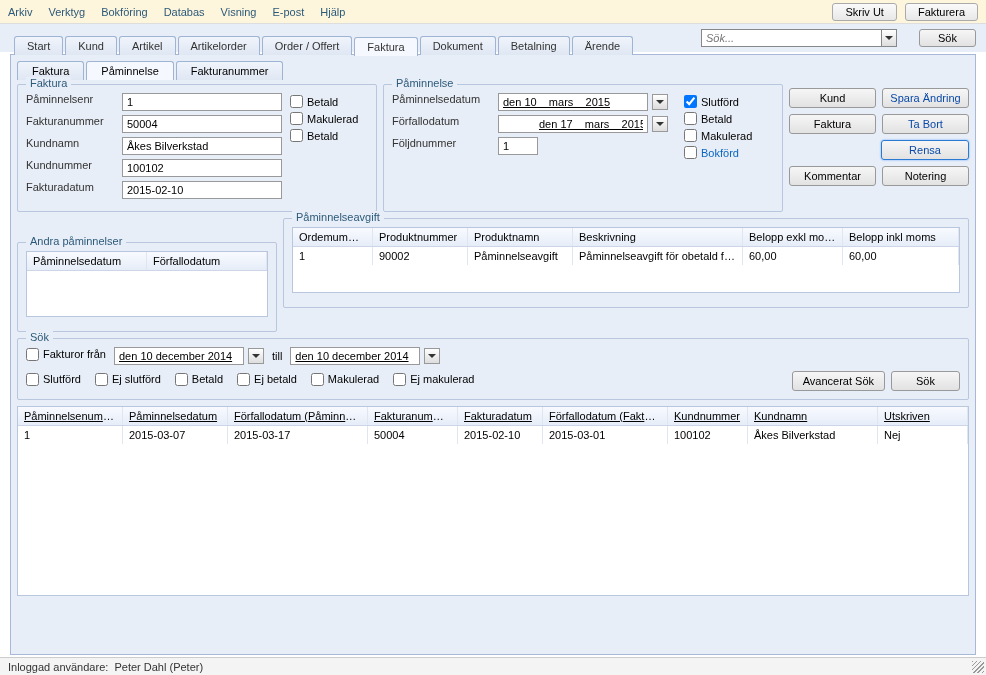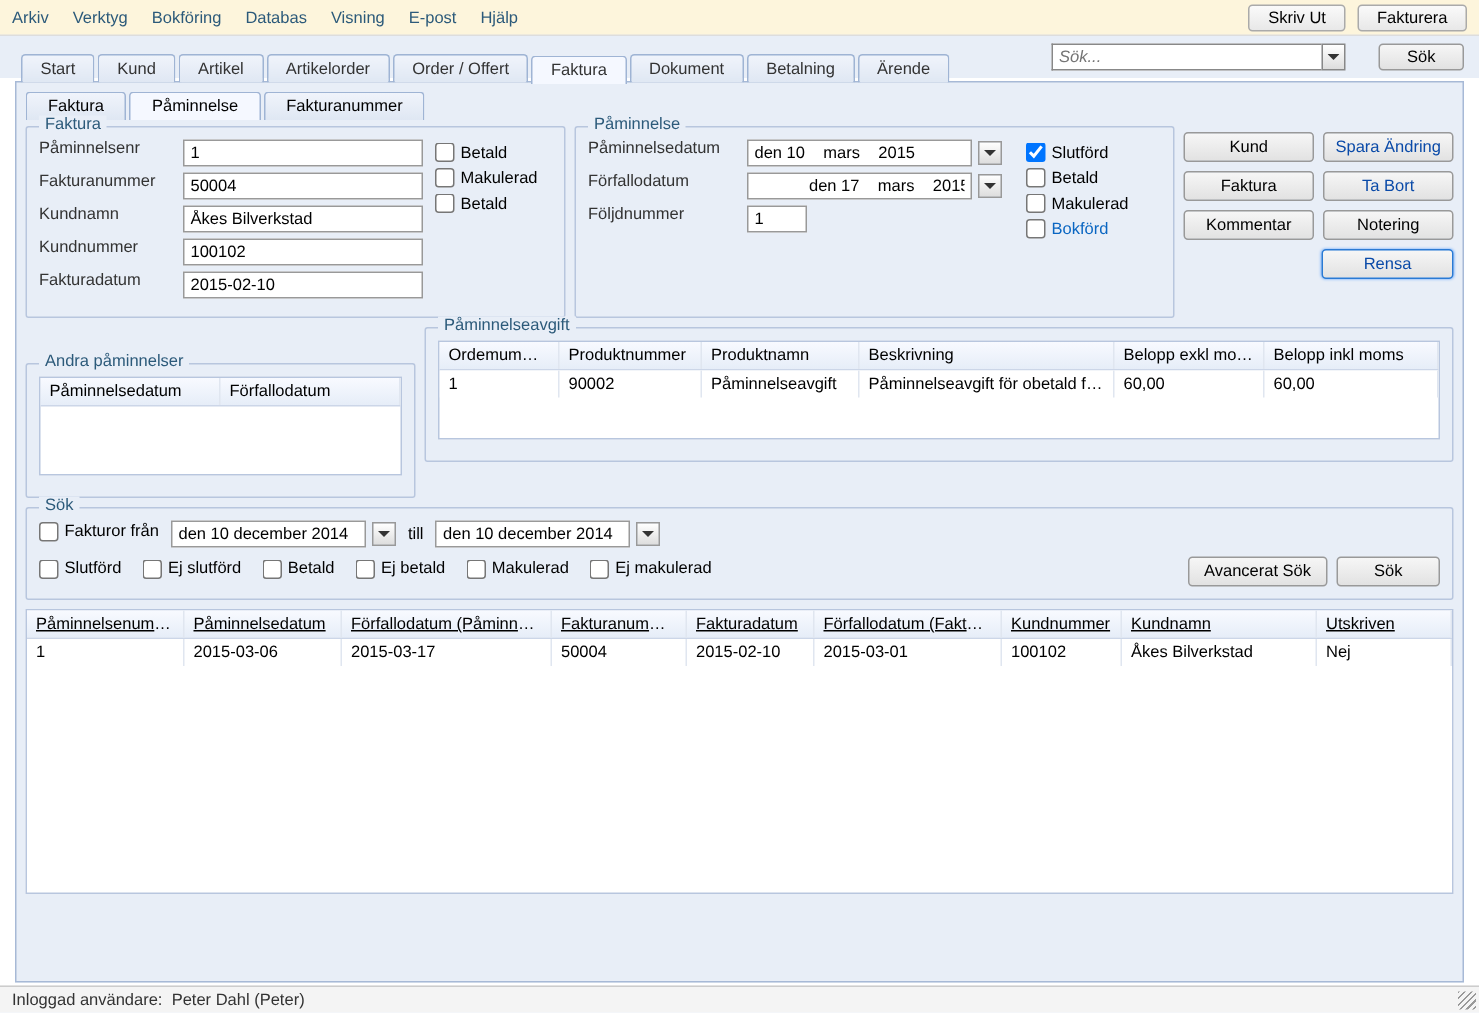--- a/index.html
+++ b/index.html
@@ -44,21 +44,21 @@
 
 .chk-row { display: flex; align-items: center; gap: 4px; margin-bottom: 4px; }
 .chk-row input[type=checkbox] { width: 13px; height: 13px; }
 
 .btn2 { background: linear-gradient(#f6f6f6,#e2e2e2); border: 1px solid #999; border-radius: 3px; padding: 3px 0; text-align: center; cursor: pointer; }
 .btn2.blue { color: #0a4aa8; }
 .btn2.hl { border: 1px solid #2a7ad4; box-shadow: 0 0 2px #5aa0ff; }
 .action-pair { display: flex; gap: 6px; }
 .action-pair .btn2 { flex: 1; }
 
-.date-ctrl { display:inline-flex; align-items:center; gap:4px; }
+.date-ctrl { display:inline-flex; align-items:center; gap:4px;text-decoration:underline; }
 .date-ctrl input { width: 130px; height:18px; border:1px solid #999; background:#fff; padding:0 4px;}
 .date-ctrl .dd { width:16px; height:16px; border:1px solid #999; background:linear-gradient(#fff,#ddd); display:flex; align-items:center; justify-content:center; cursor:pointer;}
 
 .mid-row { display: flex; gap: 6px; margin-top: 6px; }
 .mid-row .andra { width: 260px; height: 90px; margin-top: 24px; }
 .mid-row .avgift { flex: 1; height: 90px; }
 
 .table { background: #fff; border: 1px solid #b8c6de; width: 100%; overflow:hidden;}
 .table-header { display: flex; background: linear-gradient(#f8faff,#e6edf8); border-bottom: 1px solid #ccd6e8; }
 .th, .td { padding: 3px 6px; border-right: 1px solid #e0e6f0; overflow:hidden; text-overflow:ellipsis; white-space:nowrap; }
@@ -228,26 +228,26 @@
     <div class="actions">
       <div class="action-pair">
         <div class="btn2">Kund</div>
         <div class="btn2 blue">Spara Ändring</div>
       </div>
       <div class="action-pair">
         <div class="btn2">Faktura</div>
         <div class="btn2 blue">Ta Bort</div>
       </div>
       <div class="action-pair">
+        <div style="flex:1"></div>
+        <div class="btn2 blue hl" style="flex:1">Rensa</div>
+      </div>
+      <div class="action-pair">
         <div class="btn2">Kommentar</div>
         <div class="btn2">Notering</div>
-      </div>
-      <div class="action-pair">
-        <div style="flex:1"></div>
-        <div class="btn2 blue hl" style="flex:1">Rensa</div>
       </div>
     </div>
   </div>
 
   <div class="mid-row">
     <div class="group andra">
       <div class="group-title">Andra påminnelser</div>
       <div class="table" style="height:66px;">
         <div class="table-header">
           <div class="th" style="width:120px">Påminnelsedatum</div>
@@ -345,21 +345,21 @@
       <div class="th" style="width:90px">Fakturanummer</div>
       <div class="th" style="width:85px">Fakturadatum</div>
       <div class="th" style="width:125px">Förfallodatum (Faktura)</div>
       <div class="th" style="width:80px">Kundnummer</div>
       <div class="th" style="width:130px">Kundnamn</div>
       <div class="th" style="flex:1">Utskriven</div>
     </div>
     <div class="table-body">
       <div class="tr">
         <div class="td" style="width:105px">1</div>
-        <div class="td" style="width:105px">2015-03-06</div>
+        <div class="td" style="width:105px">2015-03-07</div>
         <div class="td" style="width:140px">2015-03-17</div>
         <div class="td" style="width:90px">50004</div>
         <div class="td" style="width:85px">2015-02-10</div>
         <div class="td" style="width:125px">2015-03-01</div>
         <div class="td" style="width:80px">100102</div>
         <div class="td" style="width:130px">Åkes Bilverkstad</div>
         <div class="td" style="flex:1">Nej</div>
       </div>
     </div>
   </div>

